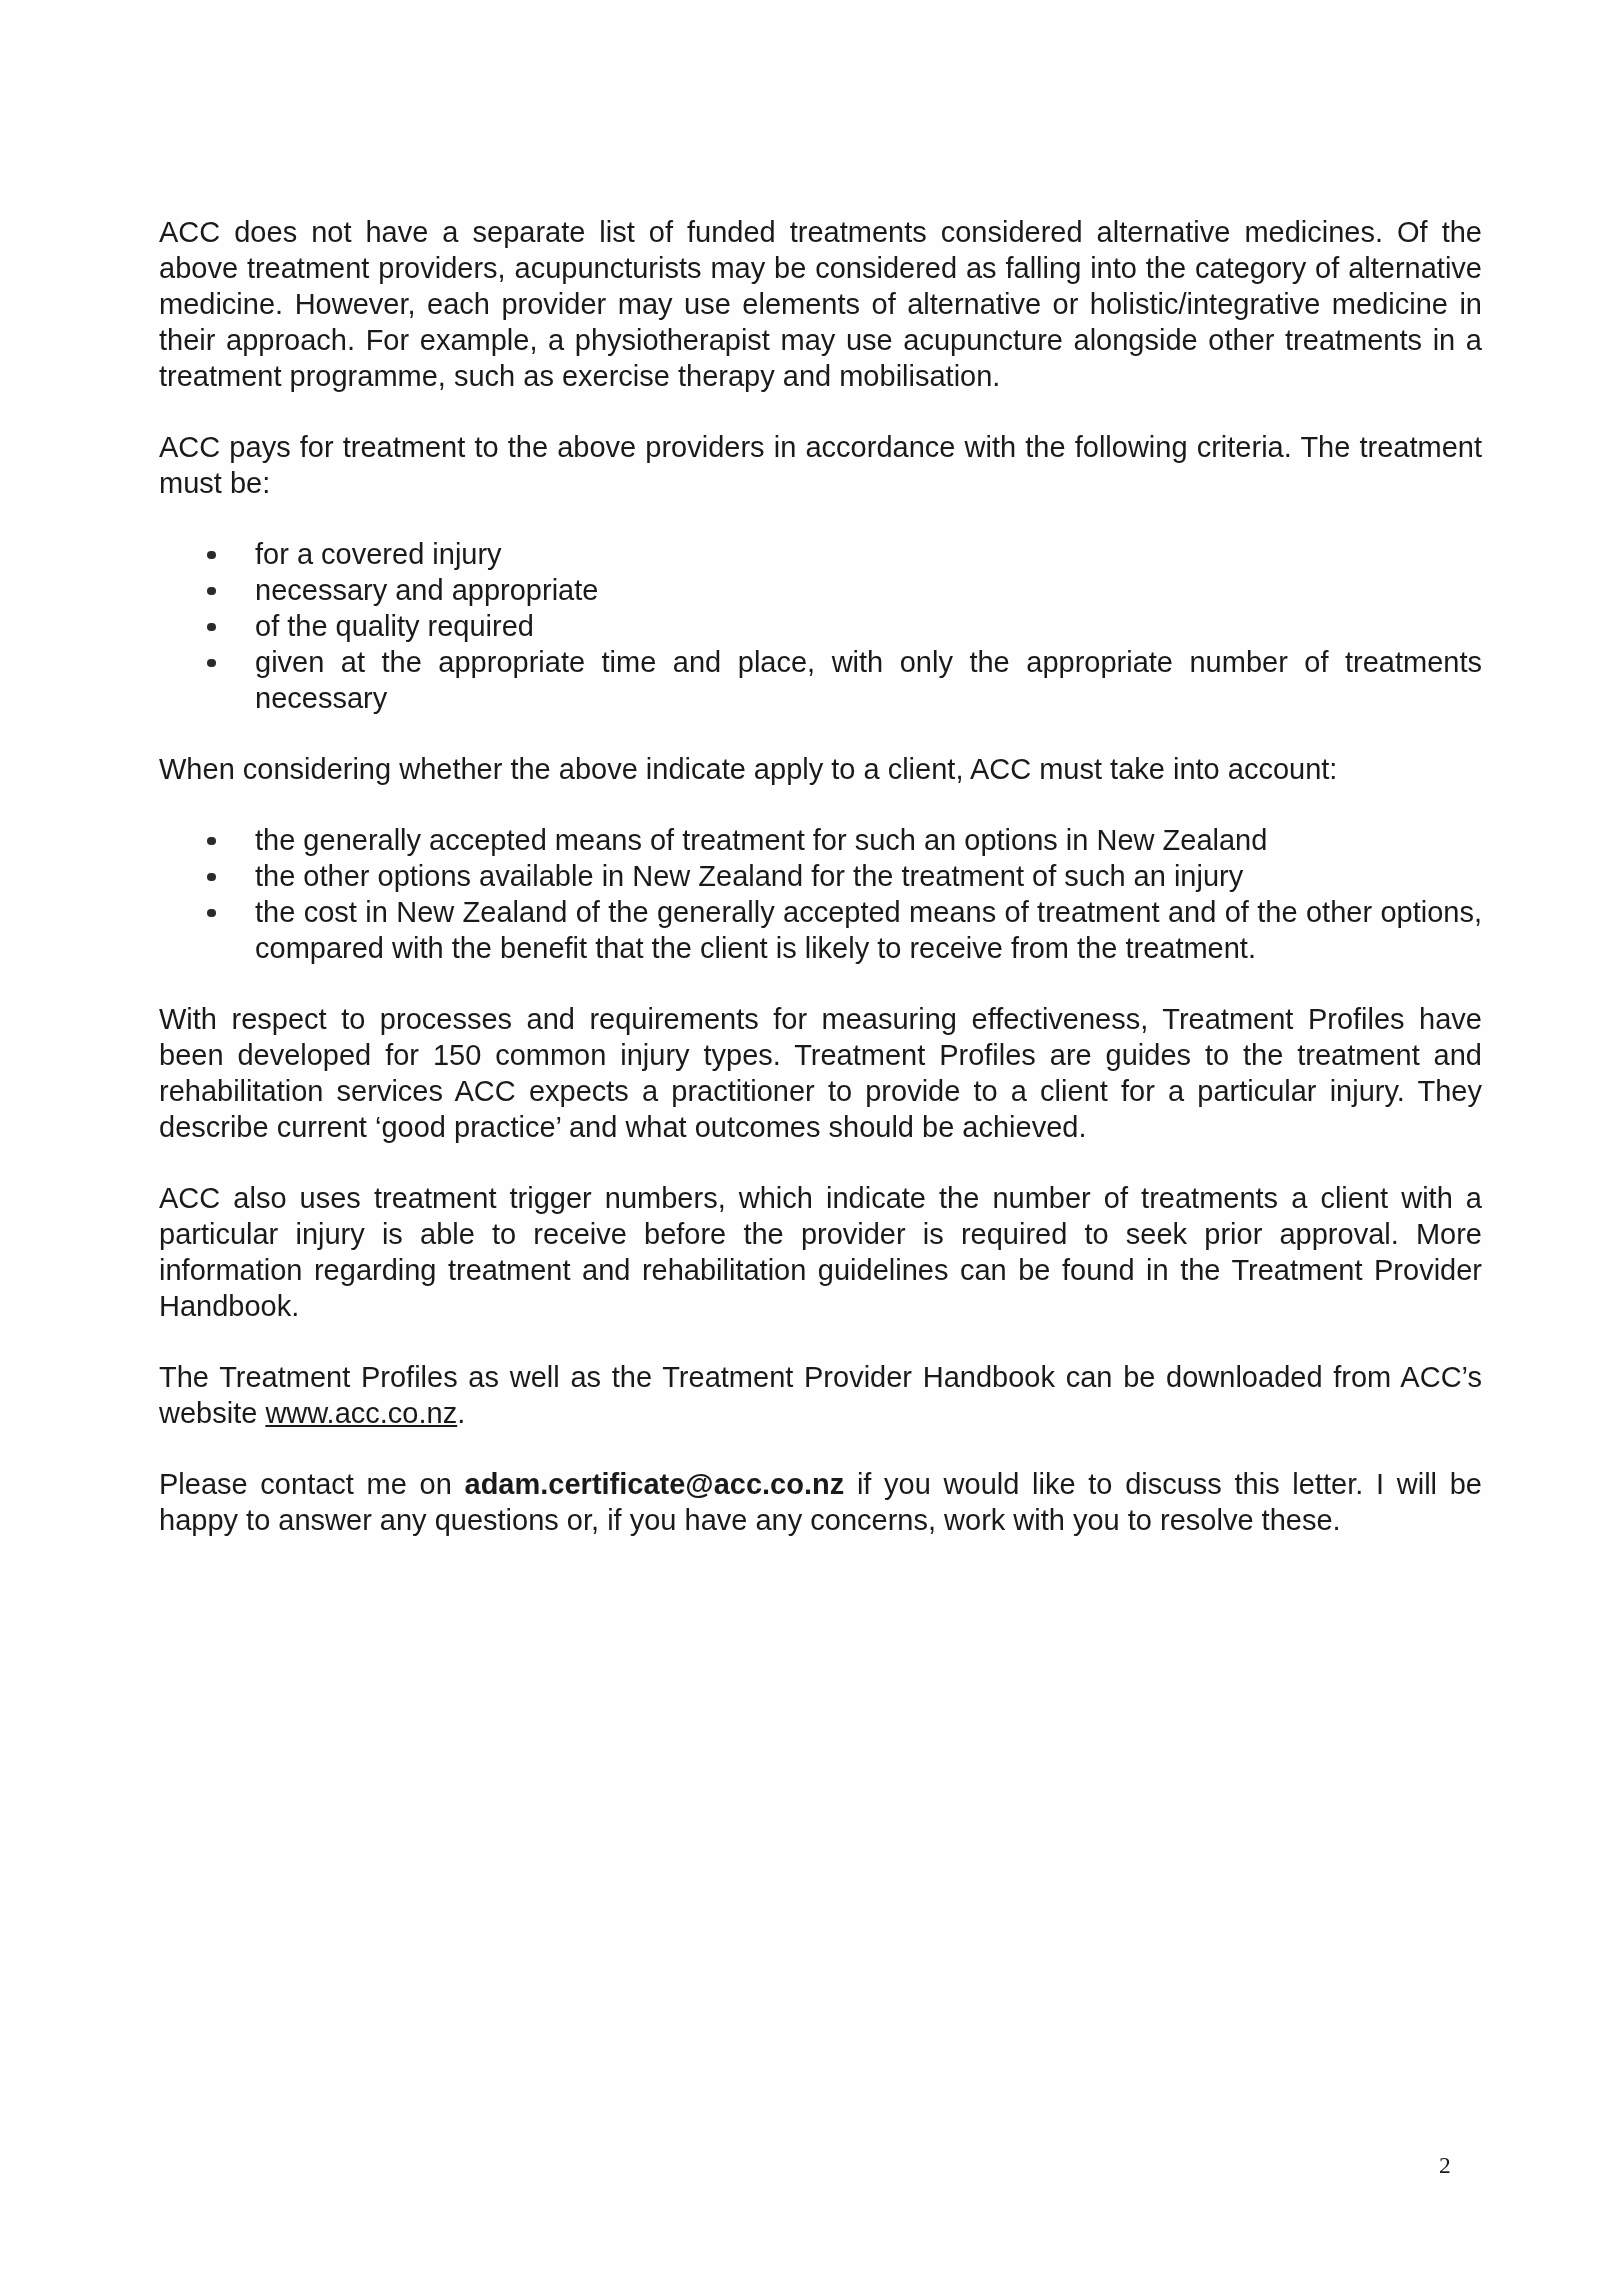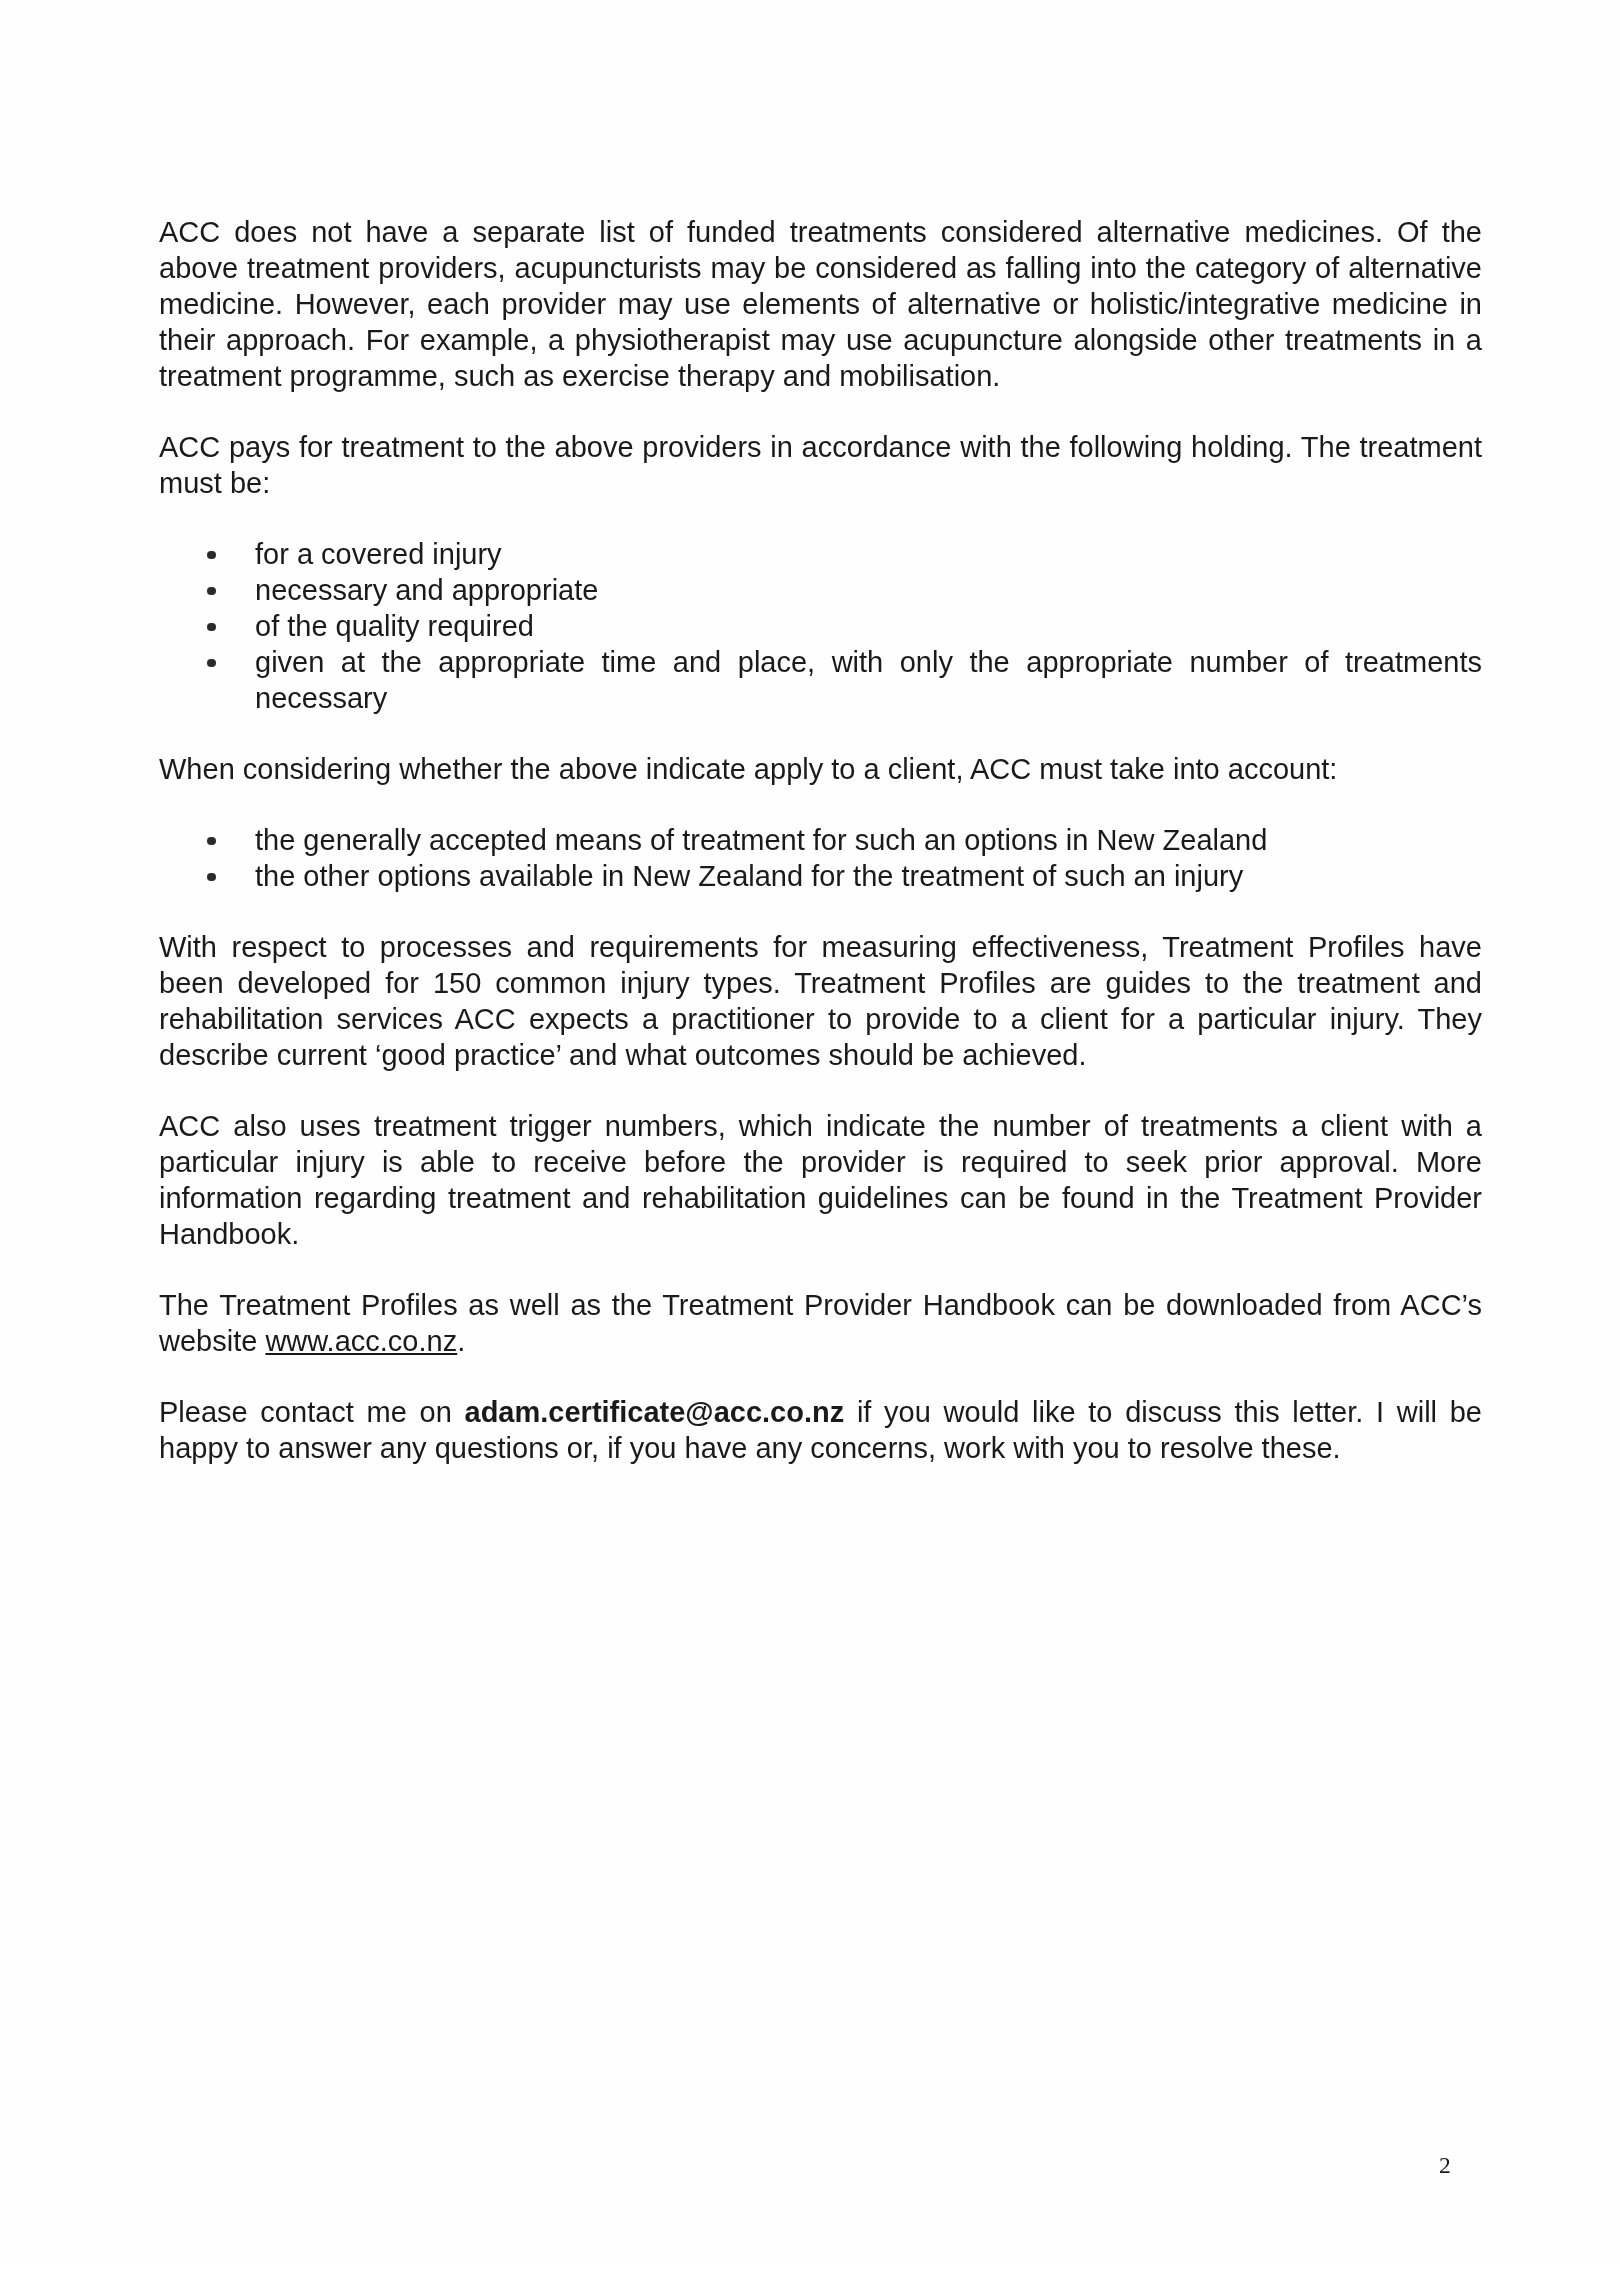--- a/index.html
+++ b/index.html
@@ -35,37 +35,38 @@
   </style>
 </head>
 <body>
 
 <div class="page">
   <div class="content">
 
     <p>ACC does not have a separate list of funded treatments considered alternative medicines. Of the above treatment providers, acupuncturists may be considered as falling into the category of alternative medicine. However, each provider may use elements of alternative or holistic/integrative medicine in their approach. For example, a physiotherapist may use acupuncture alongside other treatments in a treatment programme, such as exercise therapy and mobilisation.</p>
     <div class="para-gap"></div>
 
-    <p>ACC pays for treatment to the above providers in accordance with the following holding. The treatment must be:</p>
+    <p>ACC pays for treatment to the above providers in accordance with the following criteria. The treatment must be:</p>
     <div class="para-gap"></div>
 
     <ul class="ul">
       <li><span class="bullet"></span><span>for a covered injury</span></li>
       <li><span class="bullet"></span><span>necessary and appropriate</span></li>
       <li><span class="bullet"></span><span>of the quality required</span></li>
       <li><span class="bullet"></span><span>given at the appropriate time and place, with only the appropriate number of treatments necessary</span></li>
     </ul>
     <div class="para-gap"></div>
 
     <p>When considering whether the above indicate apply to a client, ACC must take into account:</p>
     <div class="para-gap"></div>
 
     <ul class="ul">
       <li><span class="bullet"></span><span>the generally accepted means of treatment for such an options in New Zealand</span></li>
       <li><span class="bullet"></span><span>the other options available in New Zealand for the treatment of such an injury</span></li>
+      <li><span class="bullet"></span><span>the cost in New Zealand of the generally accepted means of treatment and of the other options, compared with the benefit that the client is likely to receive from the treatment.</span></li>
     </ul>
     <div class="para-gap"></div>
 
     <p>With respect to processes and requirements for measuring effectiveness, Treatment Profiles have been developed for 150 common injury types. Treatment Profiles are guides to the treatment and rehabilitation services ACC expects a practitioner to provide to a client for a particular injury. They describe current ‘good practice’ and what outcomes should be achieved.</p>
     <div class="para-gap"></div>
 
     <p>ACC also uses treatment trigger numbers, which indicate the number of treatments a client with a particular injury is able to receive before the provider is required to seek prior approval. More information regarding treatment and rehabilitation guidelines can be found in the Treatment Provider Handbook.</p>
     <div class="para-gap"></div>
 
     <p>

